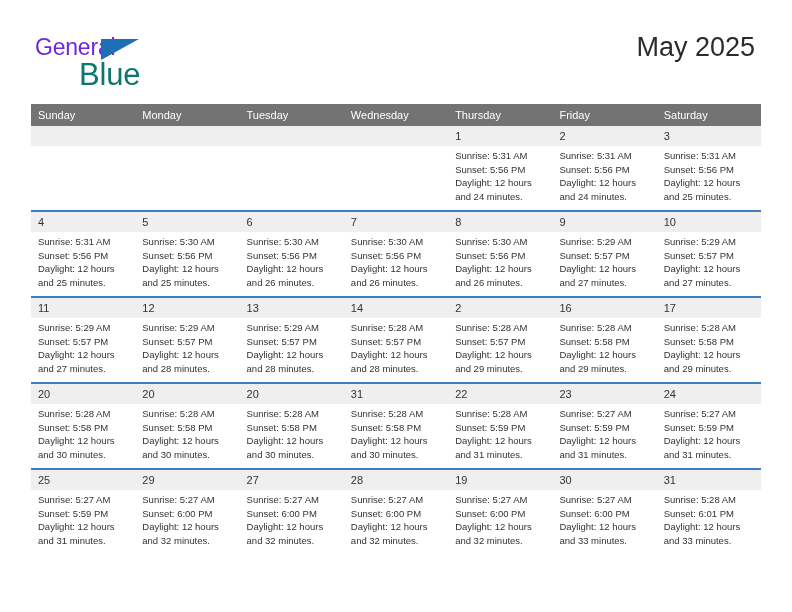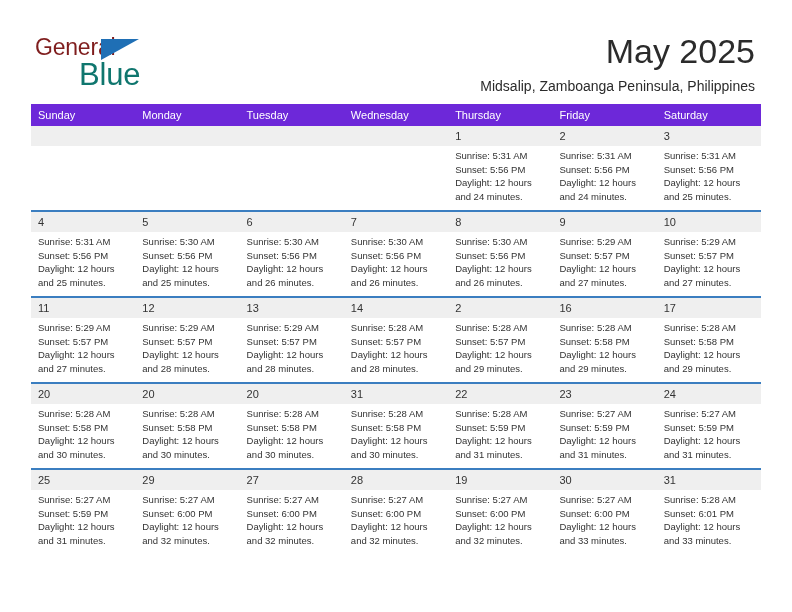--- a/index.html
+++ b/index.html
@@ -35,21 +35,21 @@
     top: 34px;
     width: 180px;
     height: 50px;
   }
   .logo-general {
     position: absolute;
     left: 0;
     top: 0;
     font-size: 23px;
     letter-spacing: -0.2px;
-    color: #7f1d1d;
+    color: #6d28d9;
     font-family: "Liberation Sans", sans-serif;
   }
   .logo-tri {
     position: absolute;
     left: 66px;
     top: 5px;
     width: 0;
     height: 0;
     border-left: 38px solid #1f6fb5;
     border-bottom: 21px solid transparent;
@@ -60,21 +60,21 @@
     top: 23px;
     font-size: 31px;
     letter-spacing: -0.2px;
     color: #0f766e;
   }
 
   .title {
     position: absolute;
     right: 37px;
     top: 32px;
-    font-size: 34px;
+    font-size: 27px;
     color: #2b2b2b;
     text-align: right;
     white-space: nowrap;
   }
   .subtitle {
     position: absolute;
     right: 37px;
     top: 78px;
     font-size: 14px;
     color: #2b2b2b;
@@ -85,21 +85,21 @@
   
   .calendar {
     position: absolute;
     left: 31px;
     top: 104px;
     width: 730px;
     border-collapse: collapse;
     table-layout: fixed;
   }
   .calendar th {
-    background: #6d28d9;
+    background: #737373;
     color: #ffffff;
     font-size: 11px;
     font-weight: normal;
     text-align: left;
     padding: 5px 0 5px 7px;
     height: 12px;
     border: none;
   }
   .calendar td {
     width: 104.28px;
@@ -141,21 +141,20 @@
 
 <div class="page">
 
   <div class="header">
     <div class="logo">
       <span class="logo-general">General</span>
       <span class="logo-tri"></span>
       <span class="logo-blue">Blue</span>
     </div>
     <div class="title">May 2025</div>
-    <div class="subtitle">Midsalip, Zamboanga Peninsula, Philippines</div>
   </div>
 
   <table class="calendar">
     <thead>
       <tr>
         <th>Sunday</th>
         <th>Monday</th>
         <th>Tuesday</th>
         <th>Wednesday</th>
         <th>Thursday</th>

